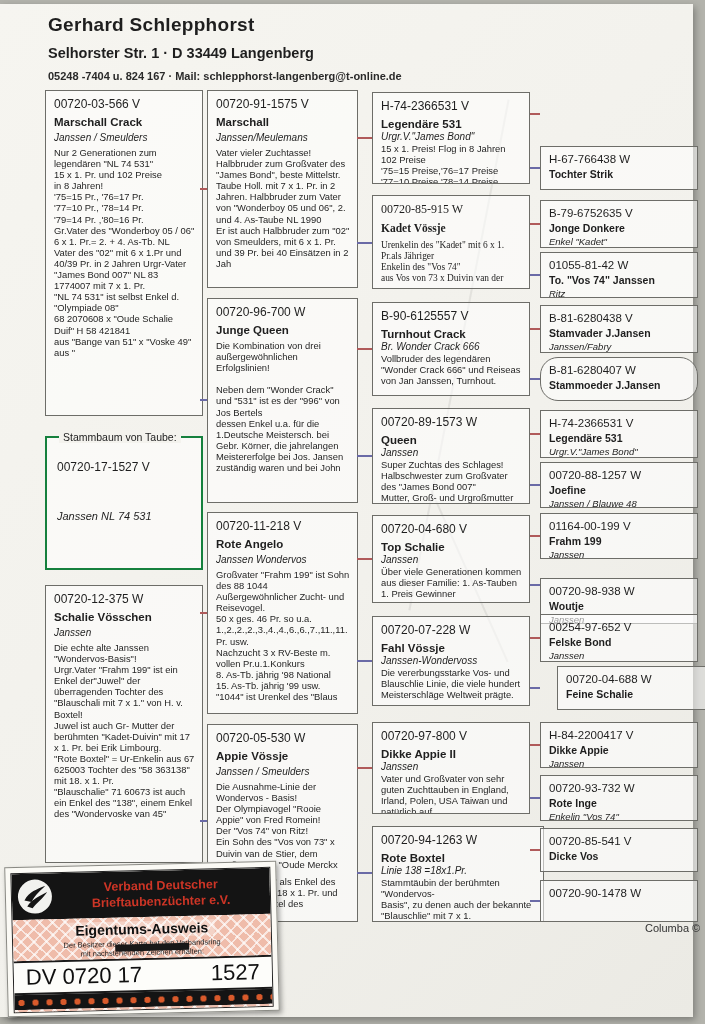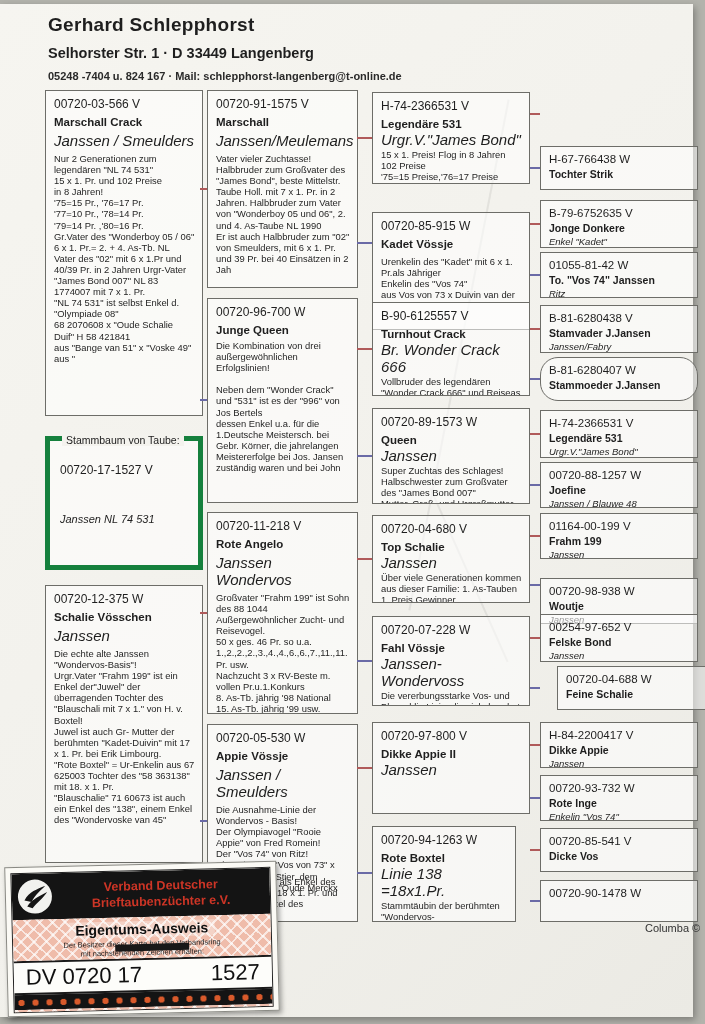--- a/index.html
+++ b/index.html
@@ -12,28 +12,28 @@
   
   .lh{position:absolute;left:48px;top:14px;}
   .lh-name{font-size:19px;font-weight:bold;letter-spacing:0.3px;}
   .lh-addr{font-size:14.5px;font-weight:bold;margin-top:9px;}
   .lh-contact{font-size:11px;font-weight:bold;margin-top:9px;color:#2a2a2a;}
   
   .box{position:absolute;background:rgba(255,255,255,0.55);border:1px solid #6d6d68;
        padding:6px 7px 4px 8px;box-sizing:border-box;overflow:hidden;}
   .ring{font-size:12px;margin-bottom:5px;white-space:nowrap;}
   .name{font-size:11.5px;font-weight:bold;margin-bottom:4px;}
-  .strain{font-size:15px;font-style:italic;margin-bottom:4px;}
+  .strain{font-size:10px;font-style:italic;margin-bottom:4px;}
   .body{font-size:9.4px;line-height:1.18;white-space:pre-line;color:#252525;}
   .box4 .ring{font-size:11.5px;margin-bottom:3px;}
   .box4 .name{font-size:10.5px;margin-bottom:2px;}
   .box4 .strain{font-size:9.5px;margin-bottom:0;}
   
   .subject{position:absolute;left:45px;top:436px;width:158px;height:134px;
-           border:5px solid #15803d;background:rgba(255,255,255,0.55);box-sizing:border-box;text-align:center;}
+           border:2px solid #15803d;background:rgba(255,255,255,0.55);box-sizing:border-box;text-align:center;}
   .subject-legend{position:absolute;top:-7px;left:12px;background:#f4f3ee;padding:0 4px;
                   font-size:10.5px;color:#222;}
   .subject-ring{position:absolute;left:10px;top:22px;font-size:12px;}
   .subject-strain{position:absolute;left:10px;top:72px;font-size:11px;font-style:italic;}
   
   .cx{position:absolute;height:2px;display:block;}
   .cr{background:#b05a5a;}
   .cb{background:#6a6aa6;}
   .credit{position:absolute;left:645px;top:922px;font-size:11px;color:#333;}
   
@@ -152,21 +152,21 @@
 Enkel des</div>
 
   <div class="box" style="left:372px;top:92px;width:158px;height:92px;">
     <div class="ring">H-74-2366531 V</div>
     <div class="name" style="margin-bottom:1px">Legendäre 531</div>
     <div class="strain" style="margin-bottom:1px">Urgr.V."James Bond"</div>
     <div class="body">15 x 1. Preis! Flog in 8 Jahren 102 Preise
 '75=15 Preise,'76=17 Preise
 '77=10 Preise,'78=14 Preise</div>
   </div>
-  <div class="box" style="left:372px;top:212px;width:158px;height:118px;">
+  <div class="box" style="left:372px;top:195px;width:158px;height:94px;font-family:Liberation Serif, serif;">
     <div class="ring">00720-85-915 W</div>
     <div class="name">Kadet Vössje</div>
     <div class="body" style="margin-top:6px">Urenkelin des "Kadet" mit 6 x 1. Pr.als Jähriger
 Enkelin des "Vos 74"
 aus Vos von 73 x Duivin van der</div>
   </div>
   <div class="box" style="left:372px;top:302px;width:158px;height:94px;">
     <div class="ring">B-90-6125557 V</div>
     <div class="name" style="margin-bottom:1px">Turnhout Crack</div>
     <div class="strain" style="margin-bottom:1px">Br. Wonder Crack 666</div>
@@ -191,22 +191,23 @@
   <div class="box" style="left:372px;top:616px;width:158px;height:90px;">
     <div class="ring">00720-07-228 W</div>
     <div class="name" style="margin-bottom:1px">Fahl Vössje</div>
     <div class="strain" style="margin-bottom:1px">Janssen-Wondervoss</div>
     <div class="body">Die vererbungsstarke Vos- und Blauschlie Linie, die viele hundert Meisterschläge Weltweit prägte.</div>
   </div>
   <div class="box" style="left:372px;top:722px;width:158px;height:92px;">
     <div class="ring">00720-97-800 V</div>
     <div class="name" style="margin-bottom:1px">Dikke Appie II</div>
     <div class="strain" style="margin-bottom:1px">Janssen</div>
-  </div>
-  <div class="box" style="left:372px;top:826px;width:144px;height:96px;">
+    <div class="body">Vater und Großvater von sehr guten Zuchttauben in England, Irland, Polen, USA Taiwan und natürlich auf</div>
+  </div>
+  <div class="box" style="left:372px;top:826px;width:172px;height:96px;">
     <div class="ring">00720-94-1263 W</div>
     <div class="name" style="margin-bottom:1px">Rote Boxtel</div>
     <div class="strain" style="margin-bottom:1px">Linie 138 =18x1.Pr.</div>
     <div class="body">Stammtäubin der berühmten "Wondervos-
 Basis", zu denen auch der bekannte "Blauschlie" mit 7 x 1.</div>
   </div>
 
   <div class="box box4" style="left:540px;top:146px;width:158px;height:44px;">
     <div class="ring">H-67-766438 W</div>
     <div class="name">Tochter Strik</div>

